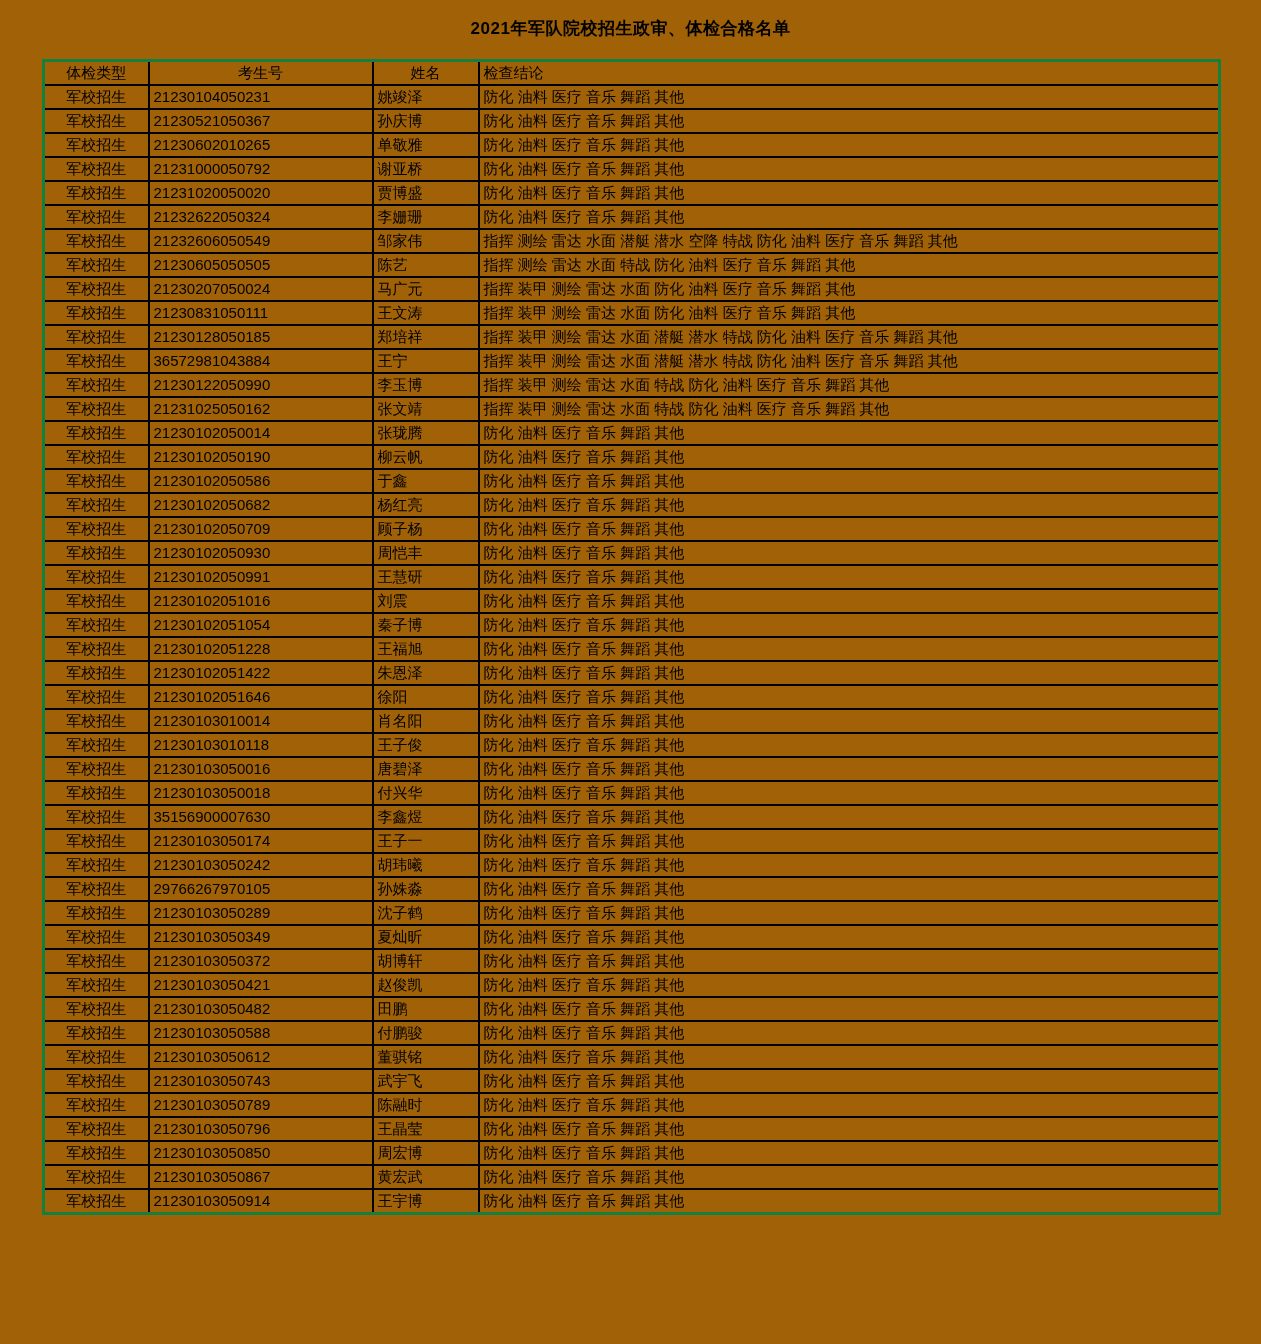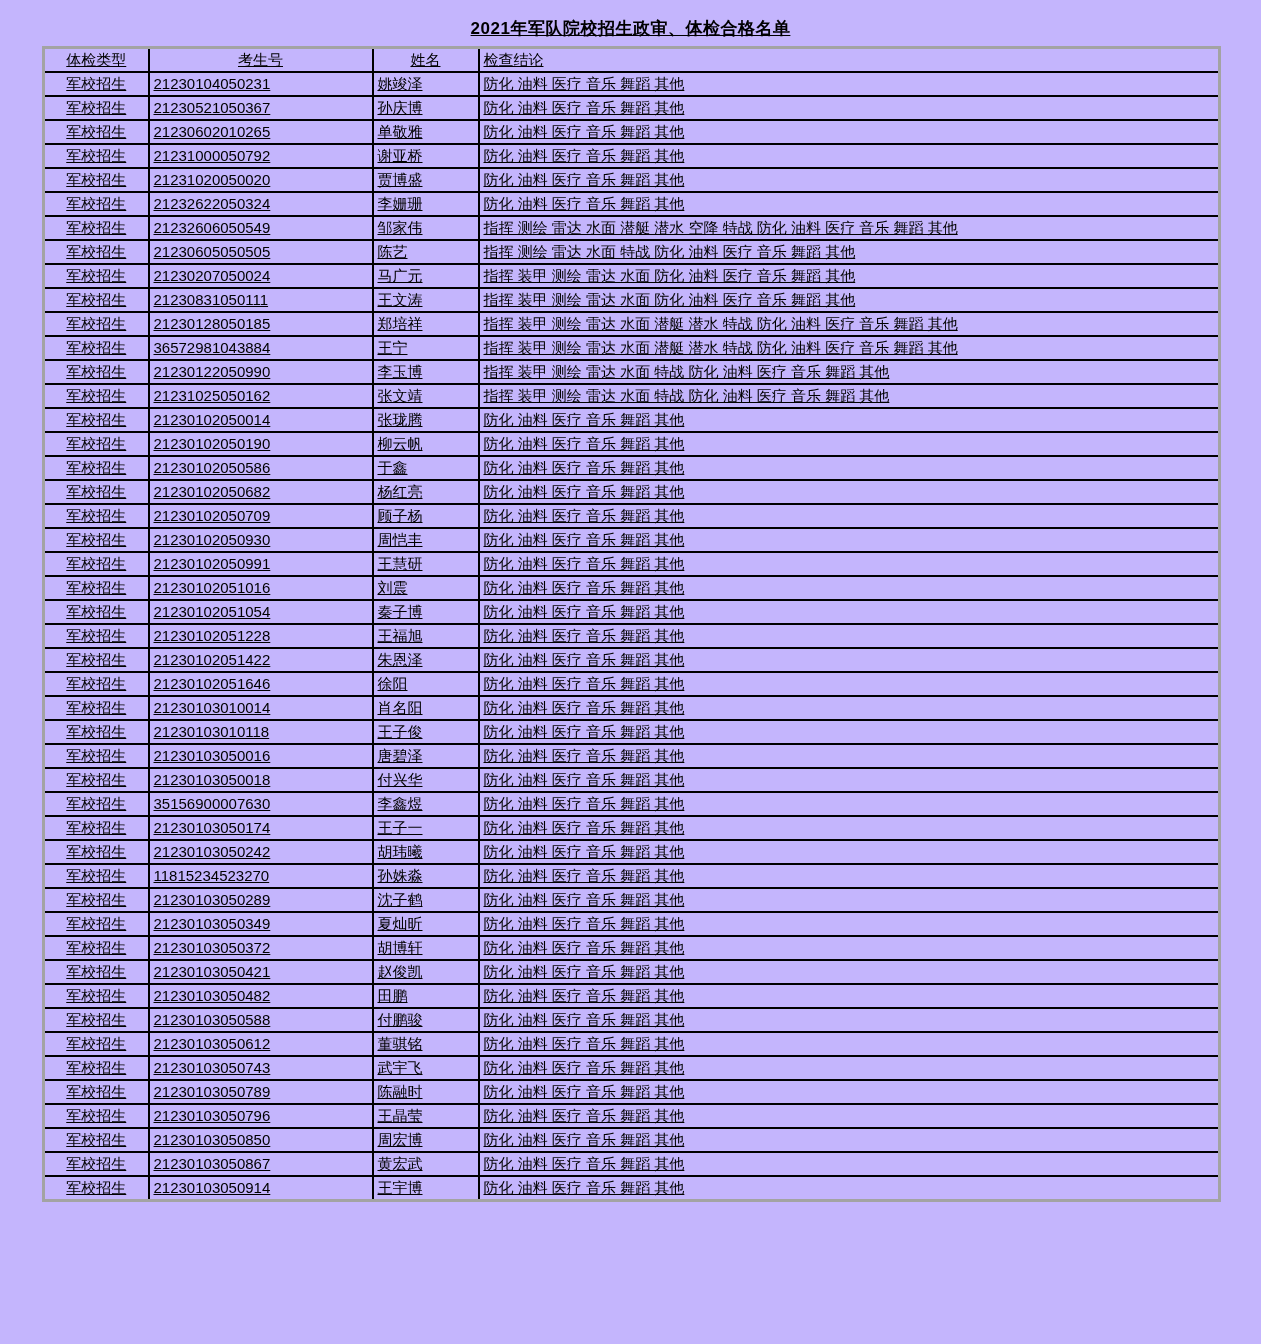--- a/index.html
+++ b/index.html
@@ -8,39 +8,38 @@
     background: #ffffff;
     width: 1261px;
     height: 1344px;
     font-family: "Liberation Sans", "DejaVu Sans", sans-serif;
     color: #000000;
   }
   .page {
     position: relative;
     width: 1261px;
     height: 1344px;
-    background: #c4b5fd;
+    background: #a16207;
     overflow: hidden;
-    text-decoration: underline;
   }
   .doc-title {
     margin-top: 18px;
     text-align: center;
     font-size: 17px;
     font-weight: 600;
     letter-spacing: 0.5px;
     line-height: 22px;
   }
   table.roster {
     border-collapse: collapse;
     table-layout: fixed;
     margin-left: 42px;
-    margin-top: 6px;
+    margin-top: 19px;
     width: 1176px;
-    border: 3px solid #a3a3a3;
+    border: 3px solid #15803d;
   }
   table.roster th,
   table.roster td {
     border: 2px solid #000000;
     height: 22px;
     padding: 0 4px;
     font-size: 15px;
     line-height: 20px;
     white-space: nowrap;
     overflow: hidden;
@@ -269,21 +268,21 @@
           <td class="c3">防化 油料 医疗 音乐 舞蹈 其他</td>
         </tr>
         <tr>
           <td class="c0">军校招生</td>
           <td class="c1">21230103050242</td>
           <td class="c2">胡玮曦</td>
           <td class="c3">防化 油料 医疗 音乐 舞蹈 其他</td>
         </tr>
         <tr>
           <td class="c0">军校招生</td>
-          <td class="c1">11815234523270</td>
+          <td class="c1">29766267970105</td>
           <td class="c2">孙姝淼</td>
           <td class="c3">防化 油料 医疗 音乐 舞蹈 其他</td>
         </tr>
         <tr>
           <td class="c0">军校招生</td>
           <td class="c1">21230103050289</td>
           <td class="c2">沈子鹤</td>
           <td class="c3">防化 油料 医疗 音乐 舞蹈 其他</td>
         </tr>
         <tr>

